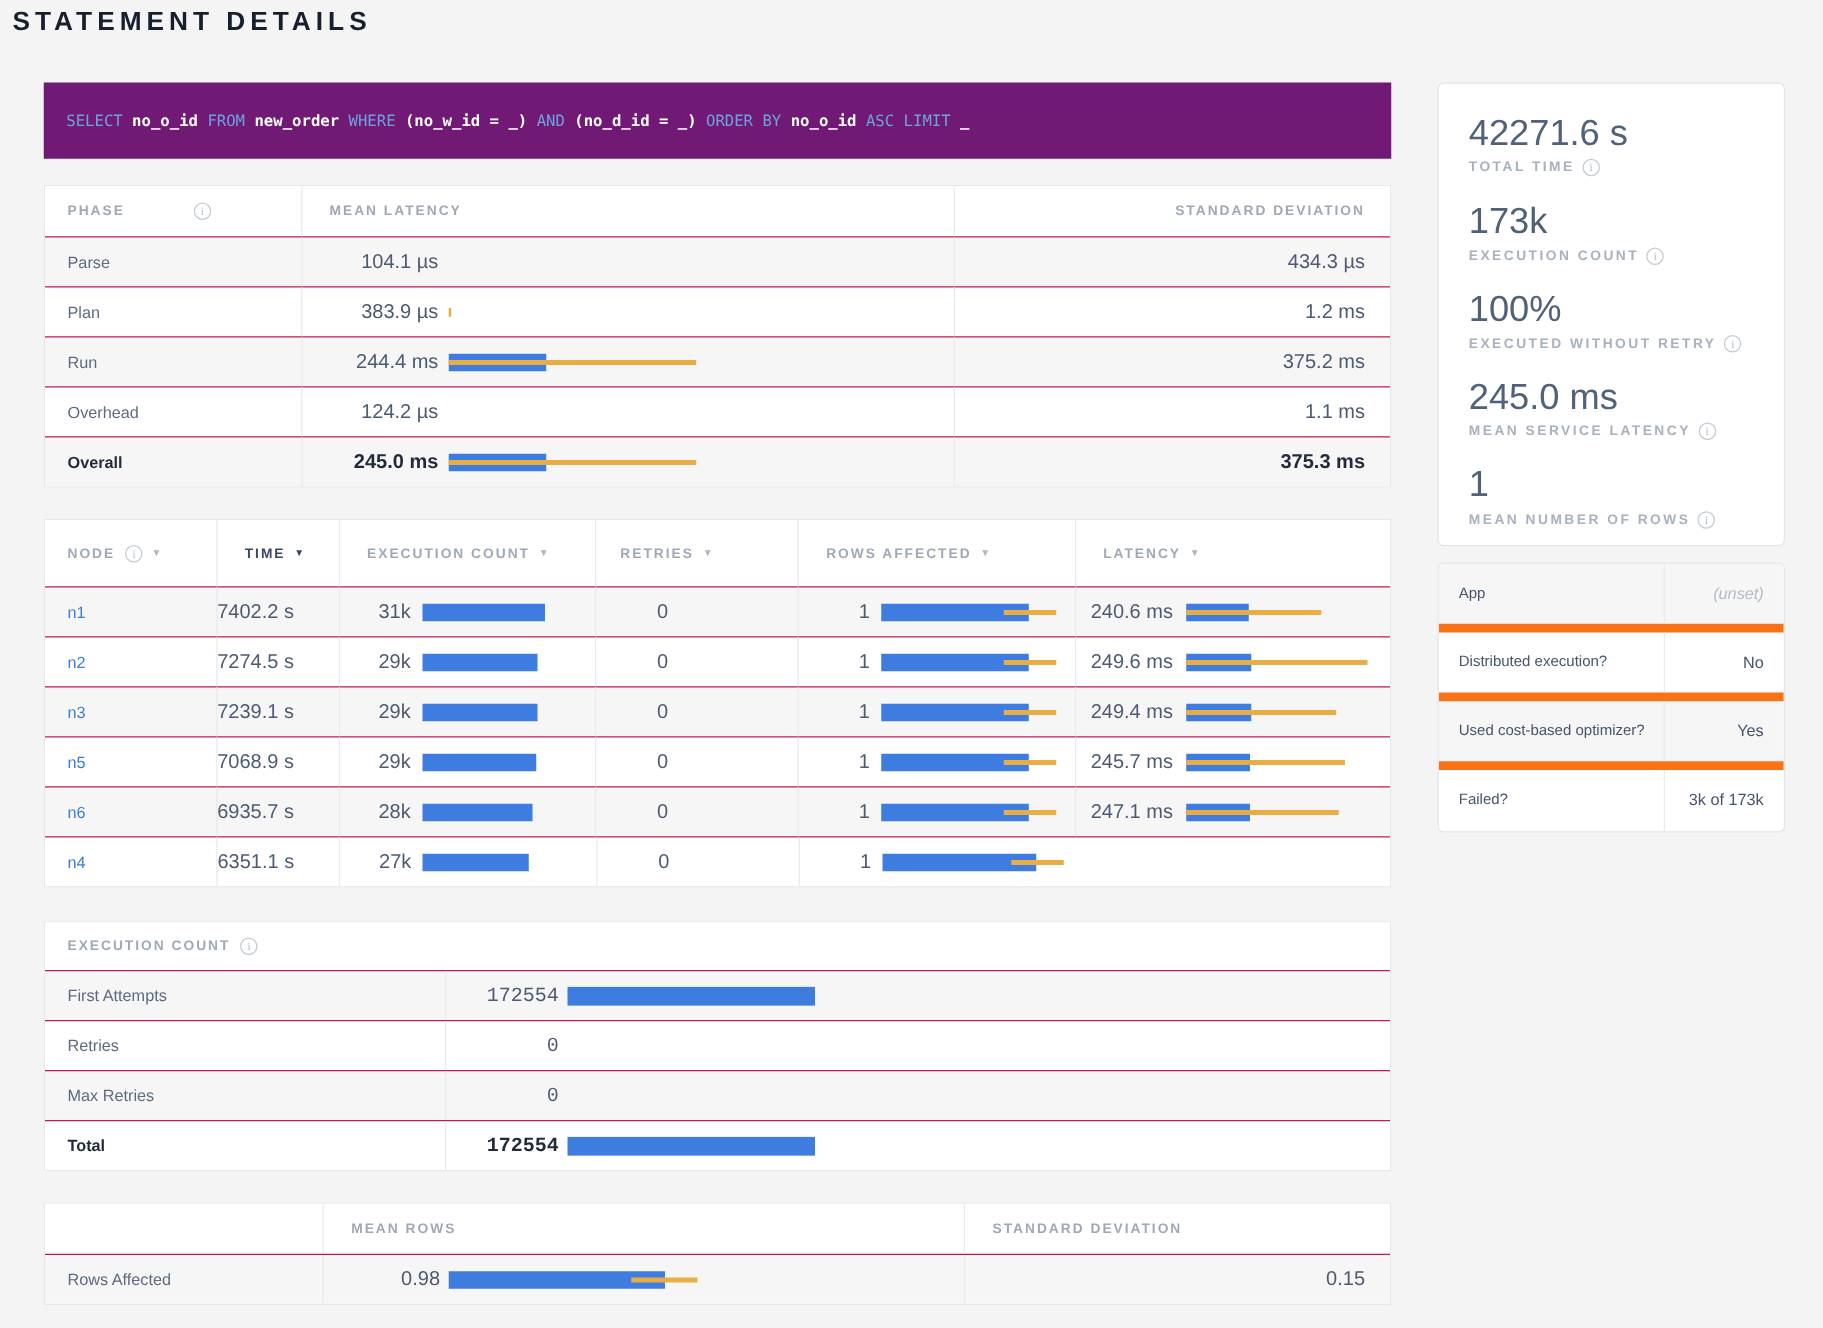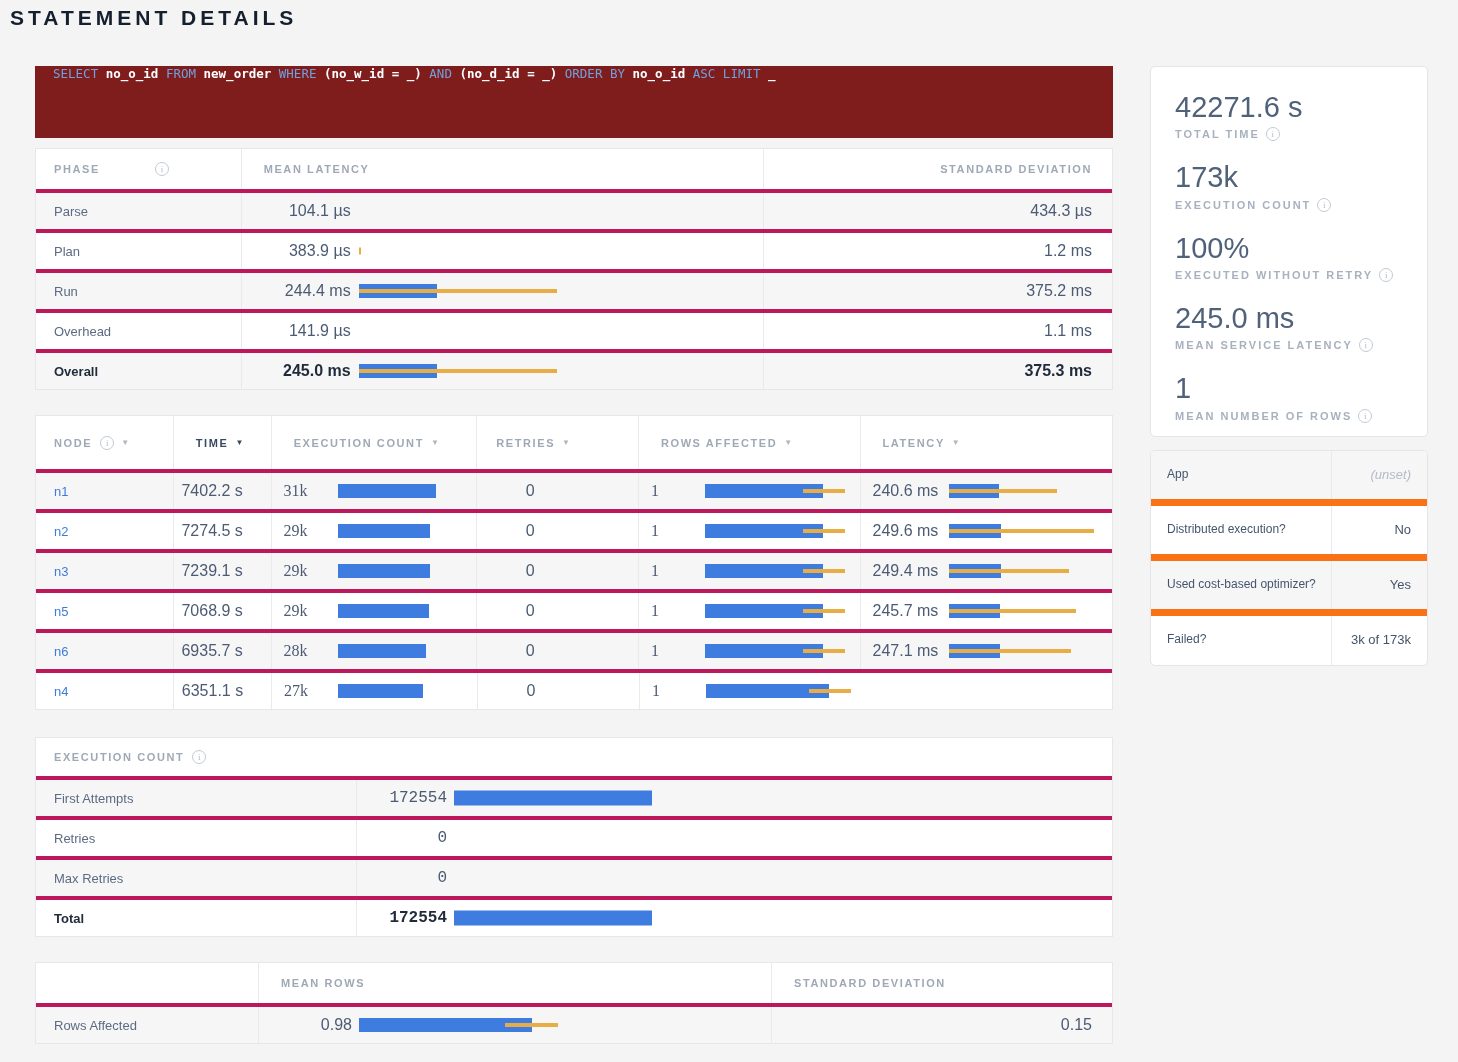--- a/index.html
+++ b/index.html
@@ -11,31 +11,31 @@
     color:#4C5B73;
     overflow:hidden;
   }
   .page-title {
     position:absolute; left:10px; top:6px;
     font-size:21px; font-weight:bold; letter-spacing:4px;
     color:#151F2E;
   }
   
   .sql-box {
-    position:absolute; left:35px; top:66px; width:1078px; height:72px;
-    background:#7f1d1d; display:flex; align-items:flex-start;
+    position:absolute; left:35px; top:66px; width:1078px; height:61px;
+    background:#701a75; display:flex; align-items:center;
     padding-left:18px;
   }
   .sql-text { font-family:"DejaVu Sans Mono", monospace; font-size:12.5px; white-space:pre; }
   .sql-text .kw { color:#6FA1DF; }
   .sql-text .id { color:#FFFFFF; font-weight:bold; }
   
   .tbl { position:absolute; left:35px; width:1078px; background:#FFFFFF; border:1px solid #E5E7EA; }
   .hrow { display:flex; align-items:center; background:#FFFFFF; }
-  .row  { display:flex; align-items:center; height:40px; border-top:4px solid #be185d; }
+  .row  { display:flex; align-items:center; height:40px; border-top:1px solid #be185d; }
   .row.alt { background:#F6F6F6; }
   .c { height:100%; display:flex; align-items:center; border-left:1px solid #E8EAEC; }
   .c.first { border-left:none; }
   .hlabel { font-size:11px; font-weight:bold; color:#9FA9B6; letter-spacing:1.6px; white-space:nowrap; }
   .hlabel.active { color:#3A4963; }
   .arrow { font-size:8px; color:#AEB6C2; margin-left:7px; }
   .arrow.active { color:#3A4963; }
   .info-icon {
     display:inline-flex; align-items:center; justify-content:center;
     width:14px; height:14px; border:1px solid #C3CAD4; border-radius:50%;
@@ -55,28 +55,28 @@
   .phase-tbl .hrow { height:40px; }
   .col-phase { width:205px; padding-left:18px;gap:47px; }
   .col-mean  { width:523px; }
   .col-std   { width:350px; justify-content:flex-end; padding-right:20px; }
   .col-mean .hpad { padding-left:22px; display:flex; align-items:center; }
   .mean-val { width:87px; text-align:right; margin-right:8px; flex:none; }
   
   .node-tbl { top:415px; }
   .node-tbl .hrow { height:53px; }
   .col-node { width:137px; padding-left:18px; }
-  .col-time { width:98px;  justify-content:center; padding-right:20px; }
+  .col-time { width:98px;  justify-content:flex-start; padding-right:20px; }
   .col-time.head { justify-content:flex-start; padding-left:22px; }
   .col-exec { width:206px; padding-left:12px; }
   .col-retr { width:162px; justify-content:center; padding-right:55px; }
   .col-retr.head { justify-content:flex-start; padding-left:19px; padding-right:0; }
   .col-rows { width:222px; padding-left:12px; }
   .col-lat  { width:253px; padding-left:12px; }
-  .col-exec .sm-val, .col-rows .sm-val { width:45px; text-align:left; margin-right:9px; flex:none;font-family:Liberation Serif, serif; }
+  .col-exec .sm-val, .col-rows .sm-val { width:45px; text-align:right; margin-right:9px; flex:none; }
   .col-lat .lat-val { width:64px; text-align:right; margin-right:12px; flex:none; }
   .node-link { font-size:13px; color:#3E7CD9; text-decoration:none; }
   
   .exec-tbl { top:737px; }
   .exec-tbl .hrow { height:38px; }
   .col-elabel { width:320px; padding-left:18px; }
   .col-eval   { width:756px; padding-left:5px;font-family:Liberation Mono, monospace; }
   .eval-num { width:85px; text-align:right; margin-right:7px; flex:none; }
   
   .rows-tbl { top:962px; }
@@ -173,21 +173,21 @@
     <div class="c col-std">
         <span class="cell-val">375.2 ms</span>
       </div>
   </div>
   <div class="row">
     <div class="c first col-phase">
         <span class="cell-label">Overhead</span>
       </div>
     <div class="c col-mean">
         <span class="hpad">
-          <span class="cell-val mean-val">141.9 µs</span>
+          <span class="cell-val mean-val">124.2 µs</span>
         </span>
       <span class="track"></span>
       </div>
     <div class="c col-std">
         <span class="cell-val">1.1 ms</span>
       </div>
   </div>
   <div class="row alt bold">
     <div class="c first col-phase">
         <span class="cell-label">Overall</span>

